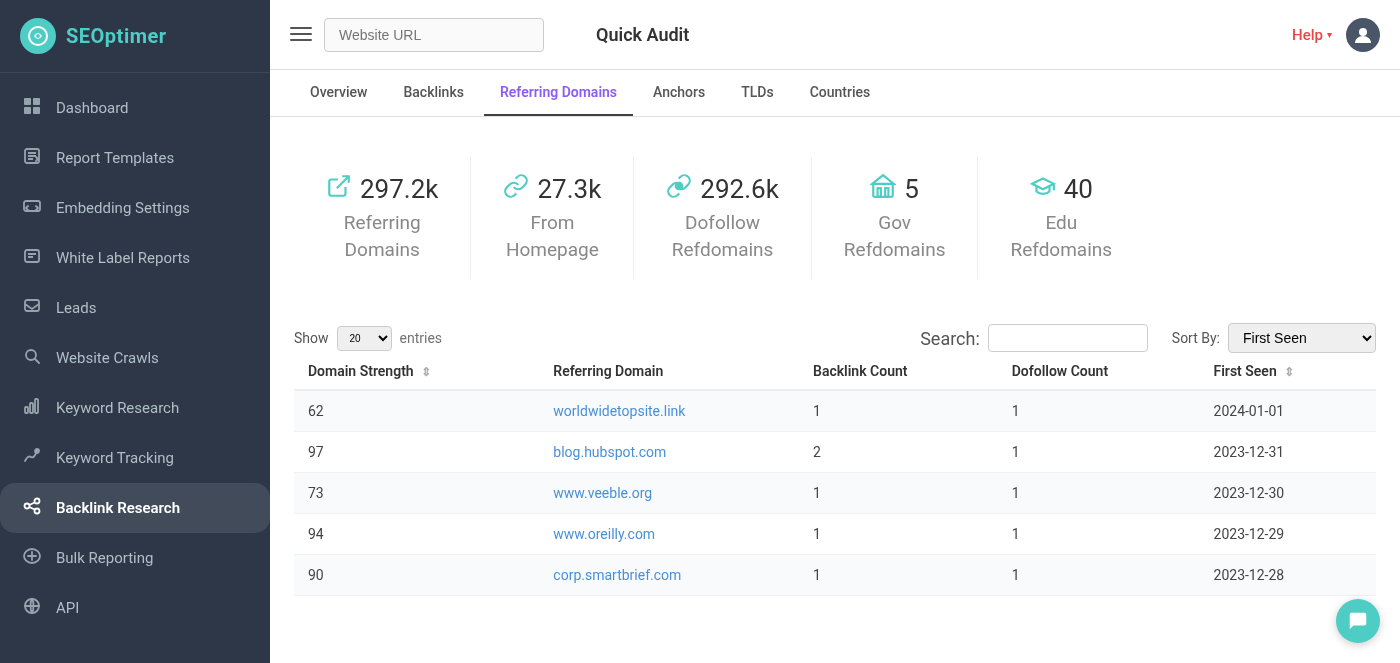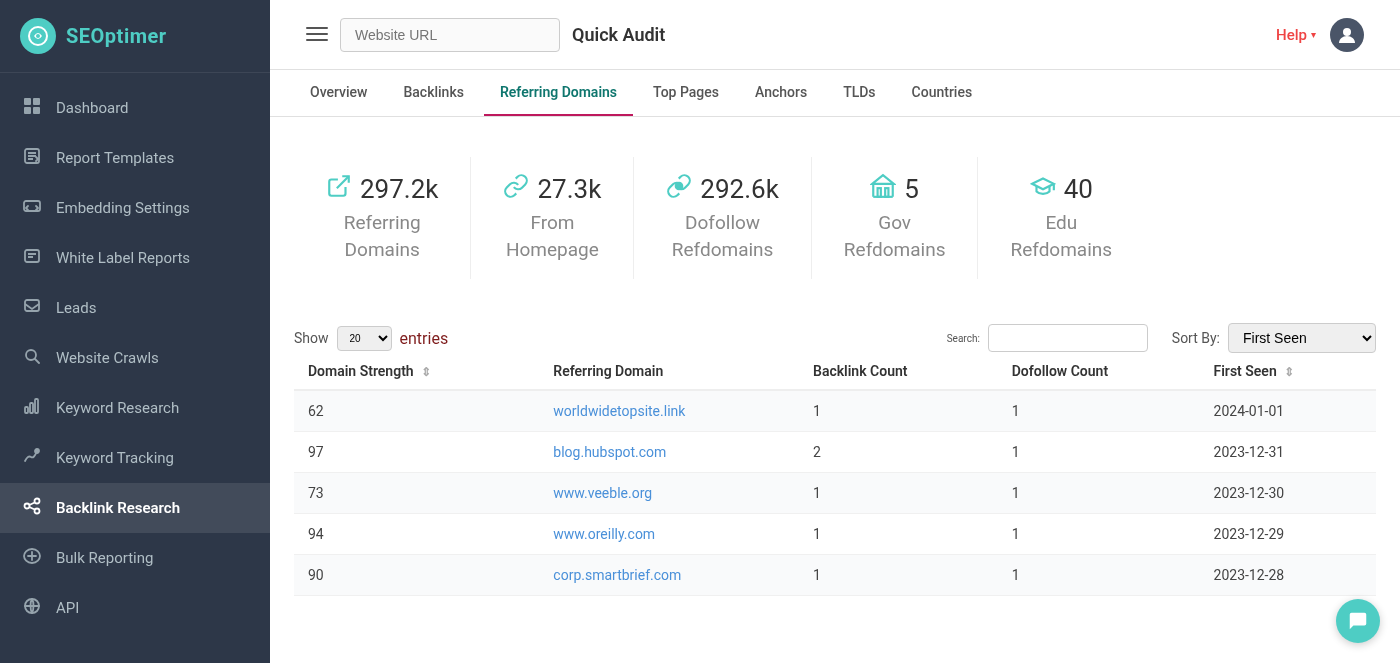--- a/index.html
+++ b/index.html
@@ -42,37 +42,37 @@
     .sidebar-nav { padding: 10px 0; }
     .nav-item {
       display: flex; align-items: center;
       padding: 14px 22px;
       gap: 14px;
       cursor: pointer;
       color: #b0bec5;
       font-size: 15px;
       transition: background 0.15s;
     }
-    .nav-item.active { background: rgba(255,255,255,0.1); color: #fff; font-weight: 600; }
+    .nav-item.active { background: rgba(255,255,255,0.1); color: #fff; font-weight: 600; border-radius: 15px; }
     .nav-item .nav-icon { width: 20px; text-align: center; font-size: 16px; flex-shrink: 0; }
 
     
     .main {
       flex: 1;
       display: flex;
       flex-direction: column;
       background: #fff;
       overflow: hidden;
     }
 
     
     .topbar {
       display: flex;
       align-items: center;
-      padding: 12px 36px;
+      padding: 12px 20px;
       background: #fff;
       border-bottom: 1px solid #e0e0e0;
       gap: 12px;
       height: 70px;
     }
     .topbar-menu-icon {
       font-size: 20px; cursor: pointer; color: #555; flex-shrink: 0;
     }
     .topbar-url-input {
       border: 1px solid #ccc;
@@ -82,20 +82,21 @@
       color: #aaa;
       width: 220px;
       outline: none;
       background: #fafafa;
     }
     .topbar-quick-audit {
       font-size: 18px;
       font-weight: 600;
       color: #333;
       flex-shrink: 0;
+      margin-left: 40px;
     }
     .topbar-right {
       margin-left: auto;
       display: flex;
       align-items: center;
       gap: 14px;
     }
     .help-btn {
       display: flex; align-items: center; gap: 4px;
       font-size: 15px; color: #ef4444; cursor: pointer;
@@ -122,22 +123,22 @@
     .tab-item {
       padding: 14px 16px;
       font-size: 14px;
       color: #555;
       cursor: pointer;
       border-bottom: 2px solid transparent;
       font-weight: 500;
       white-space: nowrap;
     }
     .tab-item.active {
-      color: #0f766e;
-      border-bottom: 2px solid #be185d;
+      color: #8b5cf6;
+      border-bottom: 2px solid #404040;
       font-weight: 600;
     }
 
     
     .content {
       flex: 1;
       overflow-y: auto;
       padding: 24px;
       background: #fff;
     }
@@ -175,22 +176,22 @@
       gap: 8px;
     }
     .show-label { font-size: 14px; color: #555; }
     .entries-select {
       border: 1px solid #ccc;
       border-radius: 4px;
       padding: 5px 8px;
       font-size: 10px;
       cursor: pointer;
     }
-    .entries-label { font-size: 16px; color: #7f1d1d; }
-    .search-label { font-size: 10px; color: #555; margin-left: auto; }
+    .entries-label { font-size: 14px; color: #737373; }
+    .search-label { font-size: 18px; color: #555; margin-left: auto; }
     .search-input {
       border: 1px solid #ccc;
       border-radius: 4px;
       padding: 5px 10px;
       font-size: 14px;
       width: 160px;
     }
     .sort-label { font-size: 14px; color: #555; margin-left: 16px; }
     .sort-select {
       border: 1px solid #ccc;
@@ -402,21 +403,20 @@
           <path d="M2 18c0-4 3.6-7 8-7s8 3 8 7" fill="white"></path>
         </svg>
       </div>
     </div>
   </div>
 
   <div class="tabs-bar">
     <div class="tab-item">Overview</div>
     <div class="tab-item">Backlinks</div>
     <div class="tab-item active">Referring Domains</div>
-    <div class="tab-item">Top Pages</div>
     <div class="tab-item">Anchors</div>
     <div class="tab-item">TLDs</div>
     <div class="tab-item">Countries</div>
   </div>
 
   <div class="content">
 
     <div class="stats-row">
 
       <div class="stat-card">

